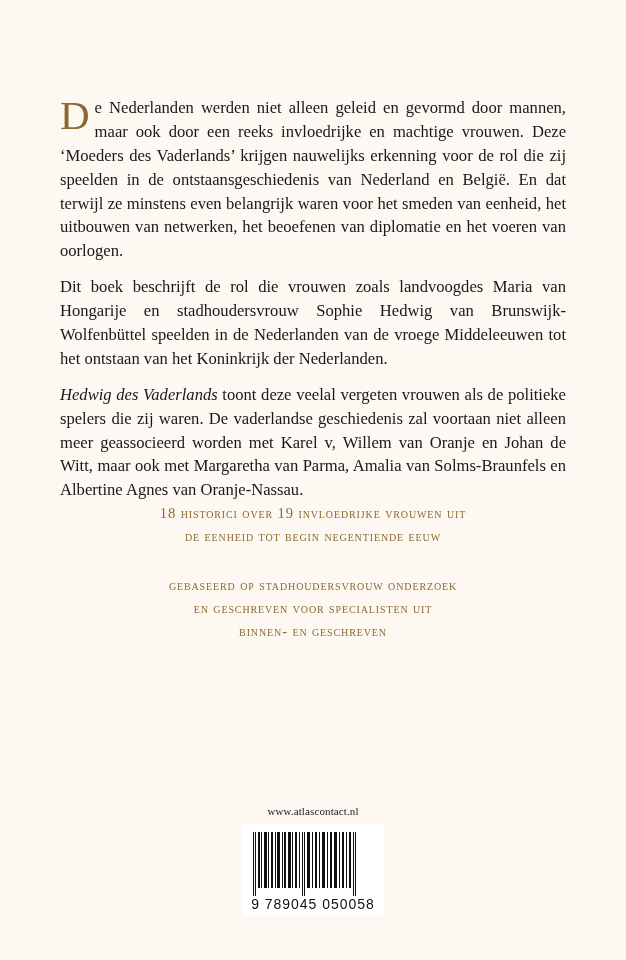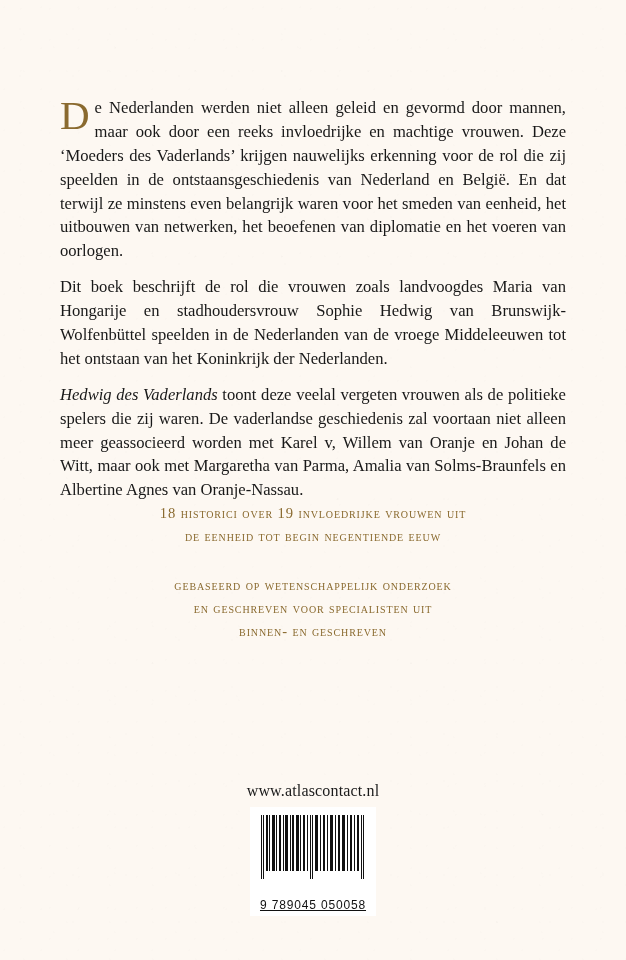--- a/index.html
+++ b/index.html
@@ -72,42 +72,41 @@
     margin-top: 26px;
   }
   .footer {
     position: absolute;
     left: 0;
     right: 0;
     bottom: 44px;
     text-align: center;
   }
   .website {
-    font-size: 16px;
+    font-size: 11px;
     color: #1a1a1a;
     letter-spacing: 0.01em;
     margin-bottom: 7px;
   }
   .barcode-wrap {
     display: inline-block;
     background: #ffffff;
     padding: 8px 9px 4px 9px;
   }
   .barcode {
     display: block;
     height: 64px;
     width: 108px;
   }
   .barcode-number {
     font-family: "Liberation Sans", sans-serif;
-    font-size: 12px;
+    font-size: 14px;
     letter-spacing: 0.07em;
-    margin-top: 19px;
+    margin-top: 0;
     color: #111;
-    text-decoration: underline;
   }
 </style>
 </head>
 <body>
 
 <div class="paper-texture"></div>
 
 <div class="page">
 
   <div class="blurb">
@@ -115,21 +114,21 @@
     <p>Dit boek beschrijft de rol die vrouwen zoals landvoogdes Maria van Hongarije en stadhoudersvrouw Sophie Hedwig van Brunswijk-Wolfenbüttel speelden in de Nederlanden van de vroege Middeleeuwen tot het ontstaan van het Koninkrijk der Nederlanden.</p>
     <p><span class="ital">Hedwig des Vaderlands</span><span> toont deze veelal vergeten vrouwen als de politieke spelers die zij waren. De vaderlandse geschiedenis zal voortaan niet alleen meer geassocieerd worden met Karel v, Willem van Oranje en Johan de Witt, maar ook met Margaretha van Parma, Amalia van Solms-Braunfels en Albertine Agnes van Oranje-Nassau.</span></p>
   </div>
 
   <div class="taglines">
     <div class="tagline-block">
       <div>18 historici over 19 invloedrijke vrouwen uit</div>
       <div>de eenheid tot begin negentiende eeuw</div>
     </div>
     <div class="tagline-block">
-      <div>gebaseerd op wetenschappelijk onderzoek</div>
+      <div>gebaseerd op stadhoudersvrouw onderzoek</div>
       <div>en geschreven voor specialisten uit</div>
       <div>binnen- en geschreven</div>
     </div>
   </div>
 
 </div>
 
 <div class="footer">
   <div class="website">www.atlascontact.nl</div>
   <div class="barcode-wrap">

